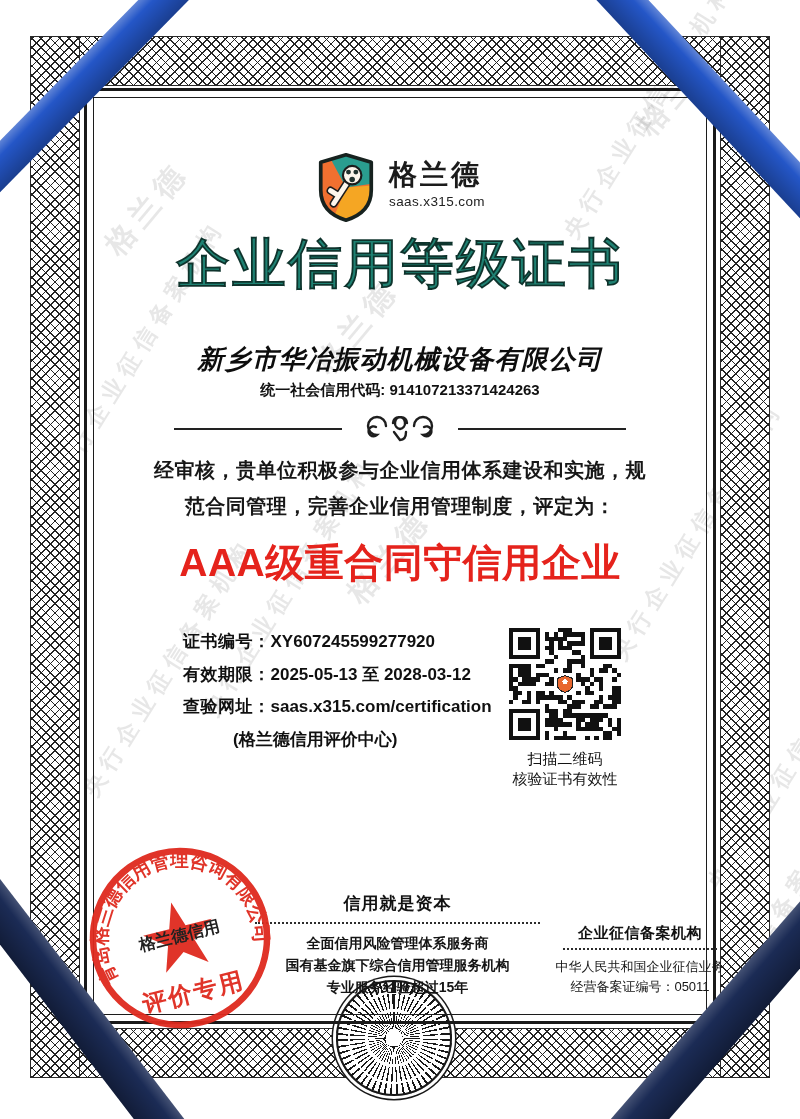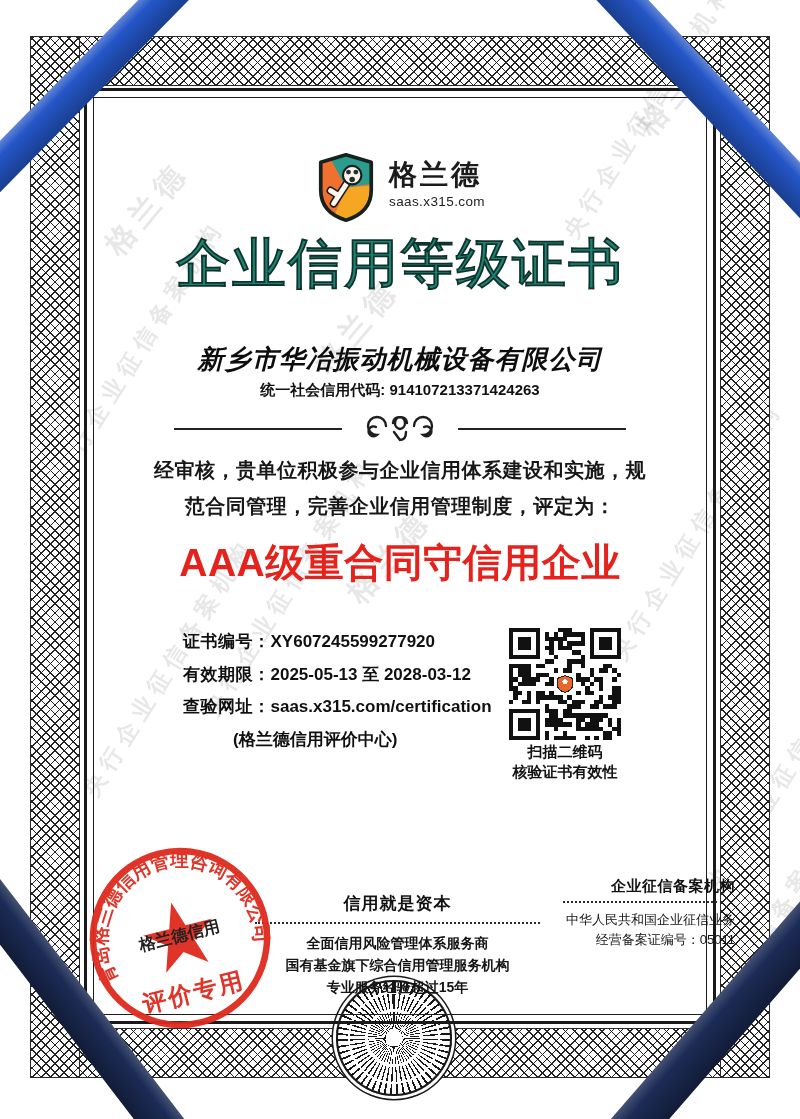--- a/index.html
+++ b/index.html
@@ -56,28 +56,28 @@
   .rating{left:0;right:0;top:536px;text-align:center;font-size:39px;font-weight:900;
     color:var(--rating-red,#e5231c);letter-spacing:.5px;}
 
   .details{left:183px;top:630px;font-size:17px;font-weight:700;color:#101010;}
   .drow{margin-bottom:9.5px;}
   .dlabel{letter-spacing:.5px;}
   .dnote{margin-top:1px;text-indent:50px;}
 
   .qr-block{left:500px;top:628px;width:130px;text-align:center;}
   .qr{display:block;margin:0 auto;background:#fff;}
-  .qr-caption{margin-top:2px;font-size:15px;font-weight:700;line-height:20px;color:#131313;}
+  .qr-caption{margin-top:9px;font-size:15px;font-weight:400;line-height:20px;color:#131313;}
 
   .footer-center{left:255px;top:892px;width:285px;text-align:center;}
   .fc-heading{font-size:17px;font-weight:900;color:#121212;letter-spacing:1px;}
   .dotted{border-top:2.5px dotted #2c2c2c;margin:7px 0 8px 0;}
   .fc-line{font-size:14px;font-weight:700;line-height:22px;color:#151515;}
 
-  .footer-right{left:545px;top:877px;width:190px;text-align:right;}
+  .footer-right{left:545px;top:924px;width:190px;text-align:center;}
   .fr-heading{font-size:15px;font-weight:900;color:#121212;letter-spacing:.5px;}
   .footer-right .dotted{margin:5px 18px 7px 18px;}
   .fr-line{font-size:13px;font-weight:400;line-height:20px;color:#151515;}
 
   .seal{position:absolute;z-index:4;left:80px;top:838px;transform:rotate(-14deg);opacity:.95;}
 
   
   .ribbon{position:absolute;z-index:6;}
   .ribbon-blue{background:linear-gradient(to bottom,rgba(255,255,255,.28),rgba(255,255,255,0) 30%,rgba(0,0,0,.28)),var(--ribbon-blue,#2456c7);}
   .ribbon-navy{background:linear-gradient(to bottom,rgba(255,255,255,.18),rgba(255,255,255,0) 30%,rgba(0,0,0,.35)),var(--ribbon-navy,#1b2b55);}

